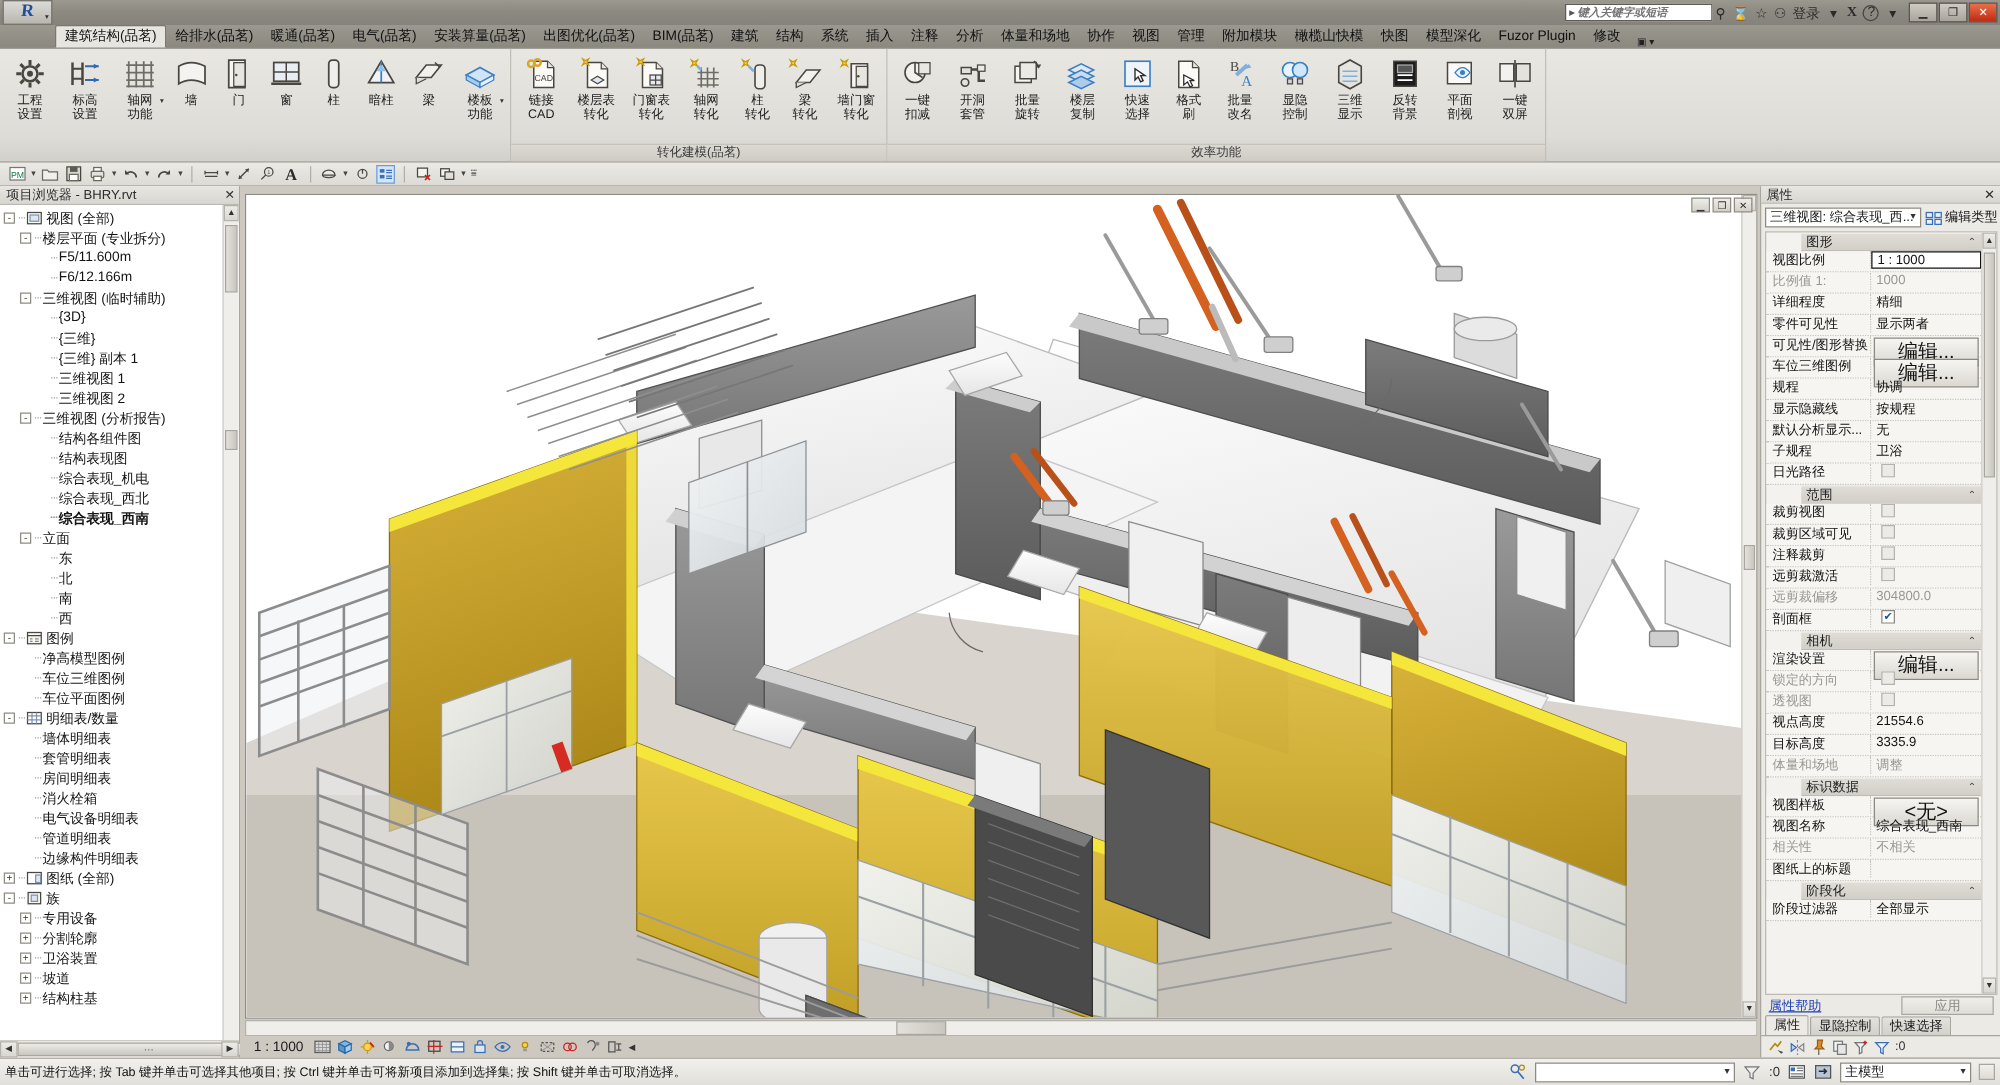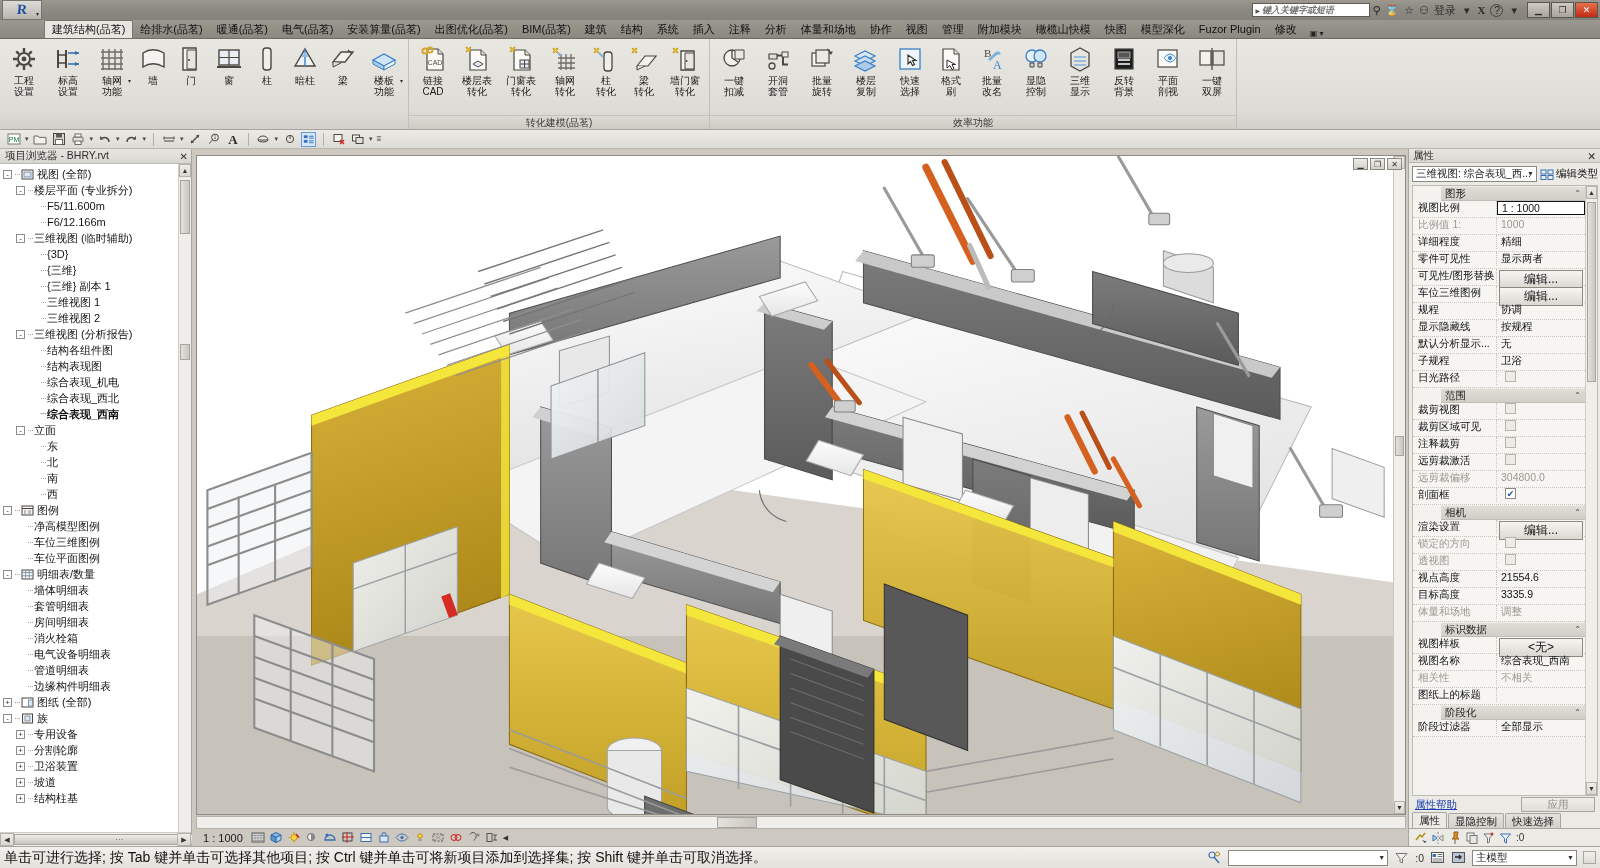--- a/index.html
+++ b/index.html
@@ -216,21 +216,21 @@
   .pname{ width:84px; flex:0 0 84px; display:flex; align-items:center; padding-left:5px;
           color:#111; border-right:1px dotted #c8c5be; white-space:nowrap; overflow:hidden; }
   .pname.dim{ color:#9b9892; }
   .pval{ flex:1; display:flex; align-items:center; padding-left:4px; color:#111;
          white-space:nowrap; overflow:hidden; }
   .pval.dim{ color:#9b9892; }
   .pval.hi{ border:1px solid #111; background:#fff; margin:0; padding-left:4px; font-weight:normal; }
   .pbtn{
     flex:1; margin:1px 2px; border:1px solid #8c8980;
     background:linear-gradient(180deg,#f6f5f1,#dbd8d1);
-    display:flex;align-items:center;justify-content:center; font-size:12px; color:#111;
+    display:flex;align-items:center;justify-content:center; font-size:16px; color:#111;
   }
   .pchk{ width:11px;height:11px; border:1px solid #8c8980; background:#fff; margin-left:4px; align-self:center;
          display:flex;align-items:center;justify-content:center; font-size:9px; color:#1b4f9c; }
   .pchk.dim{ background:#ecebe7; border-color:#b6b3ac; }
   .props-sb{ position:absolute; right:0; top:0; bottom:0; width:12px;
              background:#f0eeea; border-left:1px solid #cfccc5; }
   .props-foot{ height:17px; display:flex; align-items:center; justify-content:space-between;
                padding:0 3px; flex:0 0 17px; }
   .help-link{ font-size:10.5px; color:#1a3fb0; text-decoration:underline; }
   .apply-btn{ width:74px; height:15px; border:1px solid #a9a6a0; color:#8c8984;
@@ -244,21 +244,21 @@
   .ptab.active{ background:#eceae5; height:16px; line-height:15px; }
   .props-icons{ height:17px; display:flex; align-items:center; gap:3px; padding-left:5px; flex:0 0 17px; }
   .pi{ width:14px;height:14px;display:flex;align-items:center;justify-content:center; }
 
   
   .statusbar{
     height:22px; background:linear-gradient(180deg,#f2f0ec,#e2e0da);
     border-top:1px solid #a9a6a0; display:flex; align-items:center;
     padding:0 4px; gap:6px; flex:0 0 22px;
   }
-  .status-msg{ font-size:14px; color:#111; white-space:nowrap; }
+  .status-msg{ font-size:10px; color:#111; white-space:nowrap; }
   .sb-grow{ flex:1; }
   .sb-combo{ width:160px; height:16px; background:#fff; border:1px solid #8c8980;
              position:relative; font-size:10.5px; display:flex; align-items:center; padding:0 12px 0 3px; }
   .sb-combo .cb-arrow{ position:absolute; right:2px; top:3px; font-size:7px; color:#333; }
   .sb-ico{ width:15px;height:15px;display:flex;align-items:center;justify-content:center; }
   .sb-txt{ font-size:10.5px; color:#333; }
   .sb-tiny{ width:13px;height:13px; border:1px solid #a9a6a0;
             background:linear-gradient(180deg,#f2f0eb,#dedbd4); }
   svg{ display:block; }
 </style>

